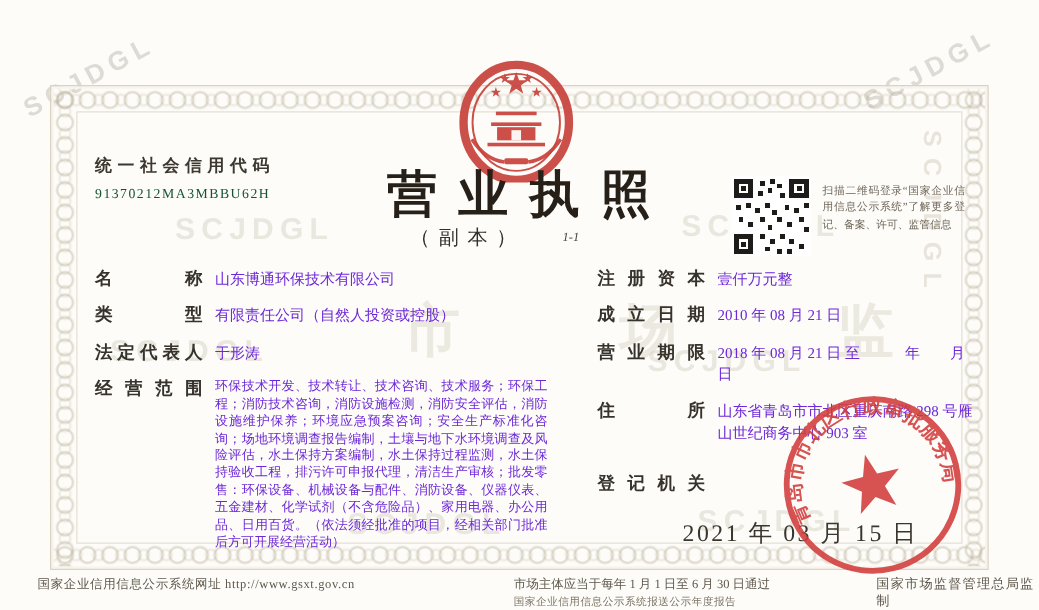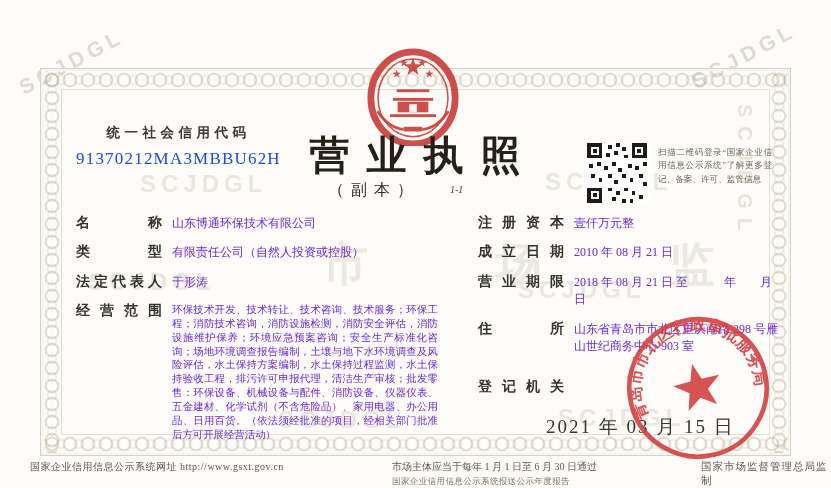--- a/index.html
+++ b/index.html
@@ -43,26 +43,26 @@
       radial-gradient(circle at 50% 9px, rgba(255,255,255,0) 3px, rgba(200,192,170,0.35) 4px, rgba(200,192,170,0) 6px) left 9px / 18px 18px repeat-y;
   }
   .edge.top { top:2px; } .edge.bottom { bottom:2px; }
   .edge.left { left:2px; } .edge.right { right:2px; }
   .frame .inner-line {
     position:absolute; left:20px; top:20px; right:20px; bottom:20px;
     border:1px solid rgba(210,202,182,0.55);
   }
   
   .emblem { position:absolute; left:367px; top:46px; width:92px; height:100px; }
-  .credit-block { position:absolute; left:76px; top:124px;text-align:center; }
+  .credit-block { position:absolute; left:76px; top:124px; }
   .credit-label {
     font-family:"Liberation Sans","DejaVu Sans",sans-serif;
     font-weight:bold; font-size:13.5px; letter-spacing:4.5px; color:#3c372f;
   }
-  .credit-code { margin-top:7px; font-size:17px; letter-spacing:1.2px; color:#1d4ed8; }
+  .credit-code { margin-top:7px; font-size:11px; letter-spacing:1.2px; color:#14532d; }
   .title {
     position:absolute; left:258px; top:128px; width:314px;
     text-align:center; font-weight:bold; font-size:40px; letter-spacing:17px;
     color:#262019; font-family:Liberation Mono, monospace;
     text-indent:17px;
   }
   .subtitle-row { position:absolute; left:300px; top:180px; width:230px; }
   .subtitle {
     display:inline-block; font-size:16px; letter-spacing:7px; color:#33302a; margin-left:28px;
   }
@@ -95,21 +95,21 @@
   .seal {
     position:absolute; left:620px; top:310px; width:156px; height:156px;
     transform:rotate(-14deg); opacity:0.88;
   }
   
   .footer {
     position:absolute; left:0; top:458px; width:831px;
     font-size:10px; color:#5e574b;
   }
   .footer .f-left  { position:absolute; left:30px; top:2px; letter-spacing:0.5px; }
-  .footer .f-center{ position:absolute; left:392px; top:2px; }
+  .footer .f-center{ position:absolute; left:411px; top:2px; }
   .footer .f-center .l2 { font-size:8.5px; color:#7b7364; margin-top:2px; letter-spacing:0.4px; }
   .footer .f-right { position:absolute; left:657px; top:2px; font-size:10.5px; letter-spacing:1px;margin-left:44px; }
 </style>
 </head>
 <body>
 
 <div class="page">
 
   <span class="wm corner" style="left:14px; top:50px;">SCJDGL</span>
   <span class="wm corner" style="left:686px; top:44px;">SCJDGL</span>

